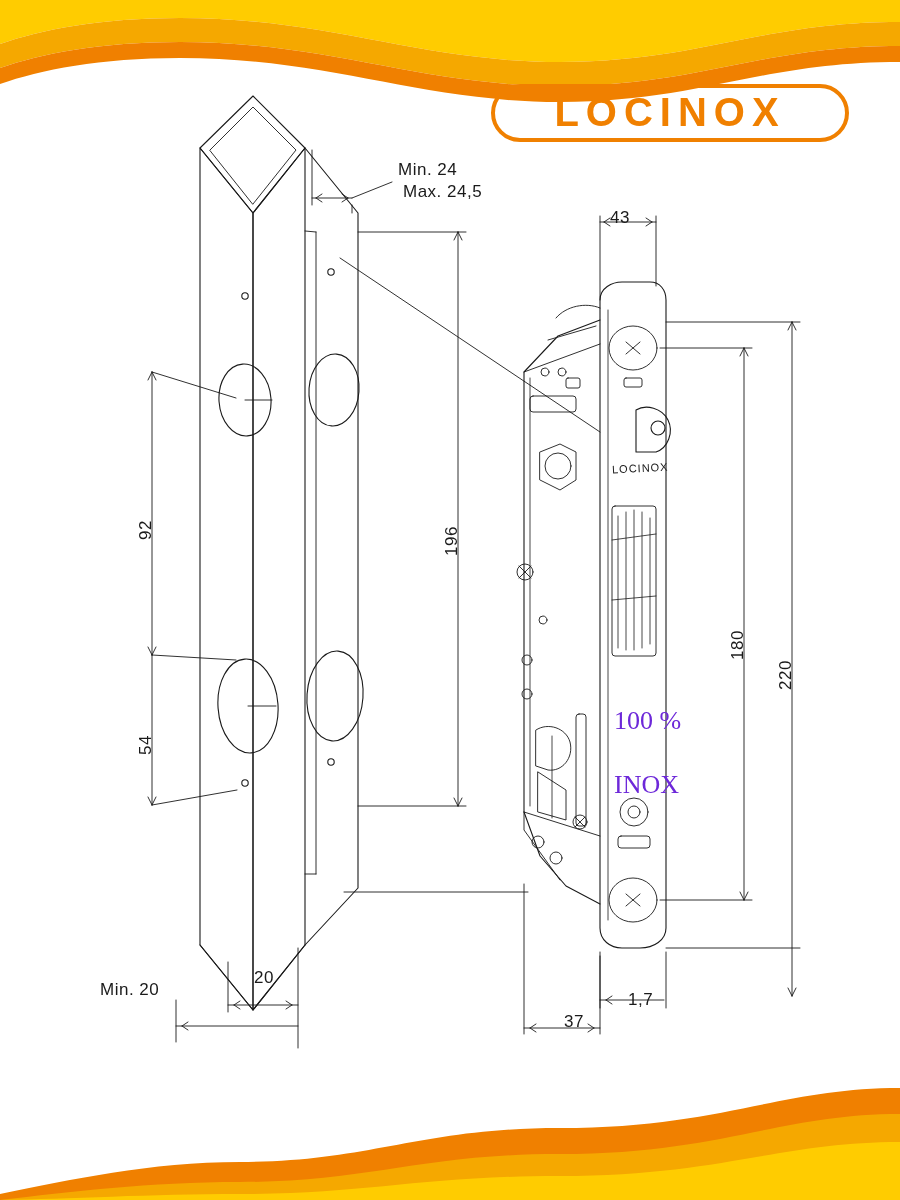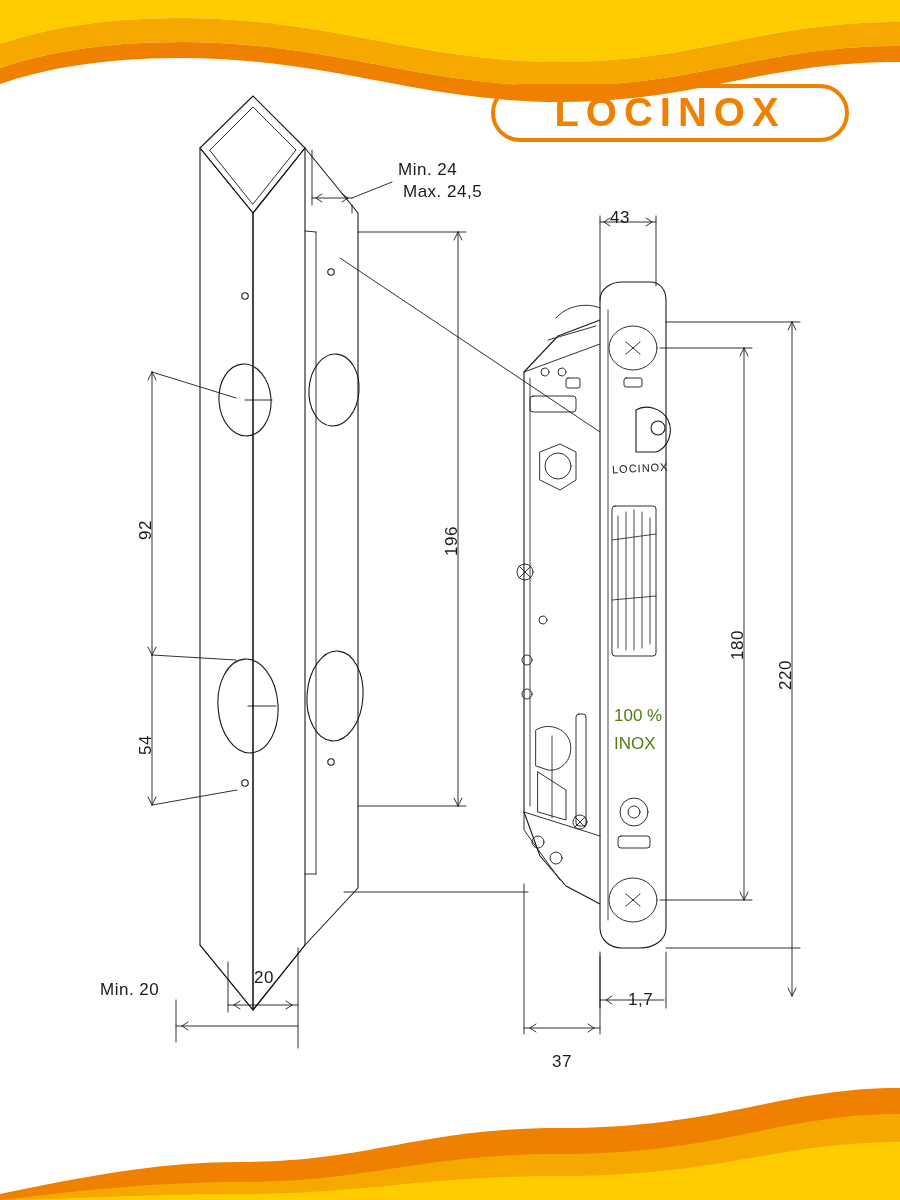--- a/index.html
+++ b/index.html
@@ -35,23 +35,23 @@
     color:#1a1a1a;
     white-space:nowrap;
     letter-spacing:0.5px;
   }
   .dim-label.vert{
     transform:rotate(-90deg);
     transform-origin:left top;
   }
   .inox-label{
     position:absolute;
-    font-family:Liberation Sans, sans-serif;
-    font-size:17px;
-    color:#4d7c0f;
+    font-family:Liberation Serif, serif;
+    font-size:26px;
+    color:#6d28d9;
     white-space:nowrap;
   }
   .brandmark{
     position:absolute;
     font-size:11px;
     letter-spacing:1px;
     color:#222;
     white-space:nowrap;
   }
 </style>
@@ -283,20 +283,20 @@
   <div class="dim-label" style="left:100px;top:980px;">Min. 20</div>
 
   <div class="dim-label" style="left:610px;top:208px;">43</div>
 
   <div class="dim-label vert" style="left:728px;top:660px;">180</div>
 
   <div class="dim-label vert" style="left:776px;top:690px;">220</div>
 
   <div class="dim-label" style="left:628px;top:990px;">1,7</div>
 
-  <div class="dim-label" style="left:552px;top:1012px;margin-top:40px;">37</div>
+  <div class="dim-label" style="left:564px;top:1012px;">37</div>
 
   <div class="inox-label" style="left:614px;top:706px;">100 %</div>
-  <div class="inox-label" style="left:614px;top:734px;">INOX</div>
+  <div class="inox-label" style="left:614px;top:770px;">INOX</div>
 
   <div class="brandmark" style="left:612px;top:462px;transform:rotate(-3deg);">LOCINOX</div>
 
 </div>
 
 </body></html>

